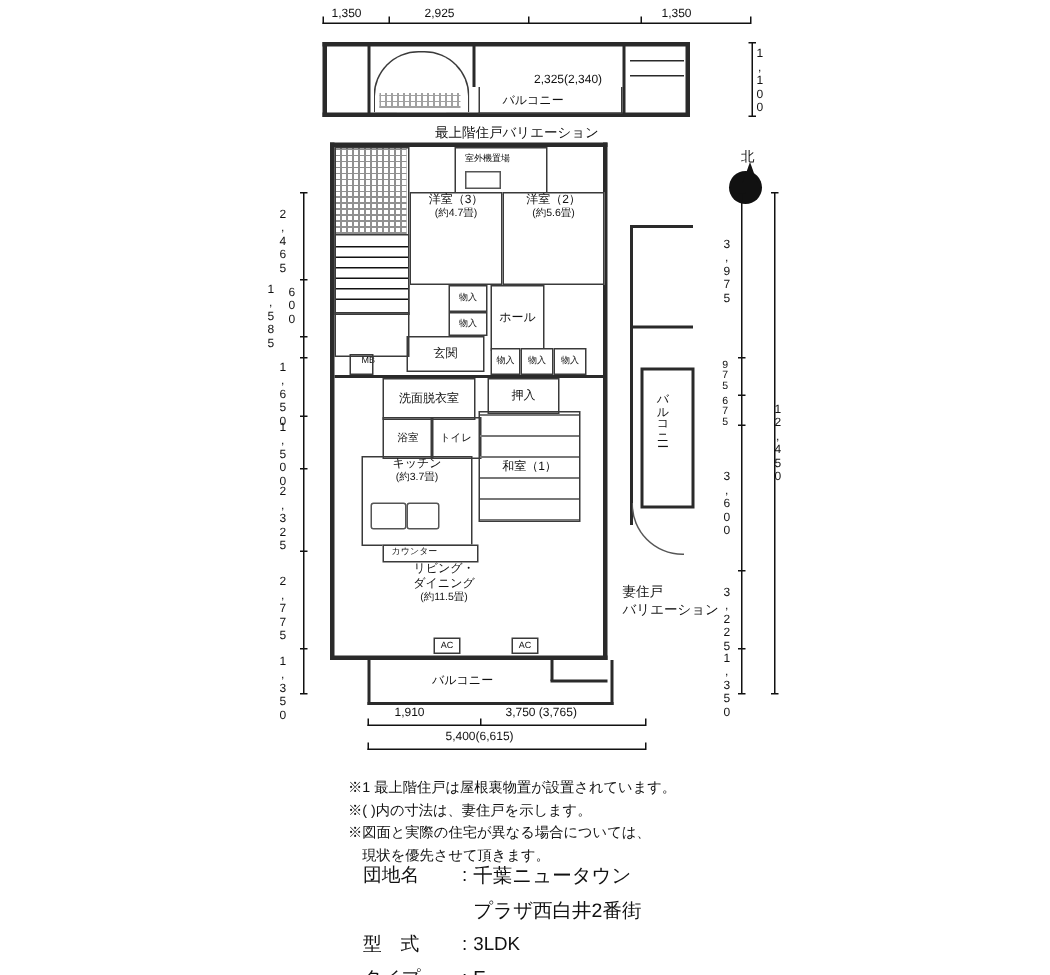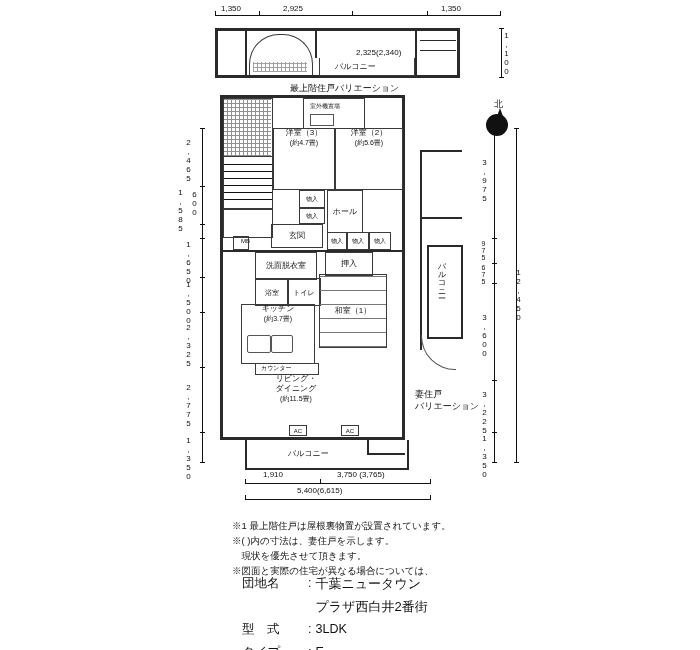--- a/index.html
+++ b/index.html
@@ -278,22 +278,22 @@
     <div class="dimtxt abs" style="left:92px;top:-8px;">3,750 (3,765)</div>
     <div class="line h" style="left:0;top:21px;width:185px;"></div>
     <div class="tick" style="left:0;top:17px;"></div>
     <div class="tick" style="left:185px;top:17px;"></div>
     <div class="dimtxt abs" style="left:52px;top:8px;">5,400(6,615)</div>
   </div>
 
   <div class="notes" style="left:232px;top:518px;">
     <div>※1 最上階住戸は屋根裏物置が設置されています。</div>
     <div>※( )内の寸法は、妻住戸を示します。</div>
+    <div>※図面と実際の住宅が異なる場合については、</div>
     <div>　現状を優先させて頂きます。</div>
-    <div>※図面と実際の住宅が異なる場合については、</div>
   </div>
 
   <div class="info" style="left:240px;top:572px;">
     <table class="info-table">
       <tbody>
           <tr>
         <td class="k">団地名</td>
         <td>:</td>
         <td class="big">千葉ニュータウン</td>
       </tr>

